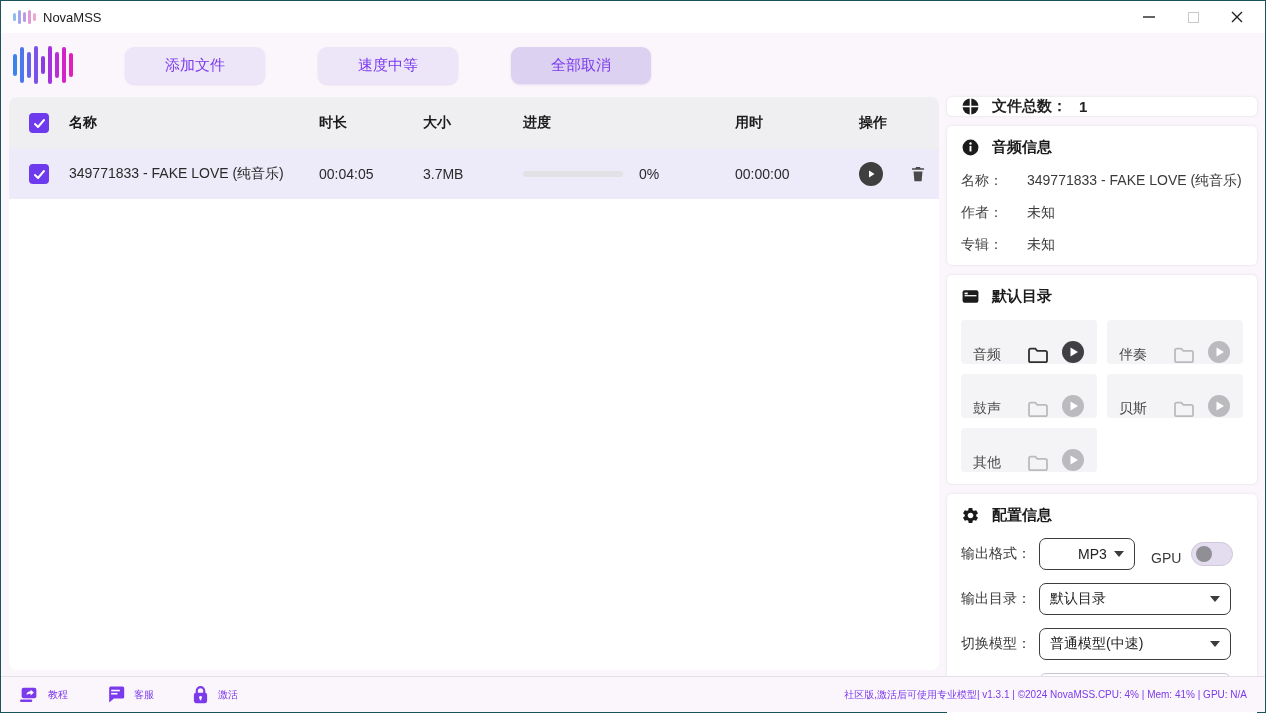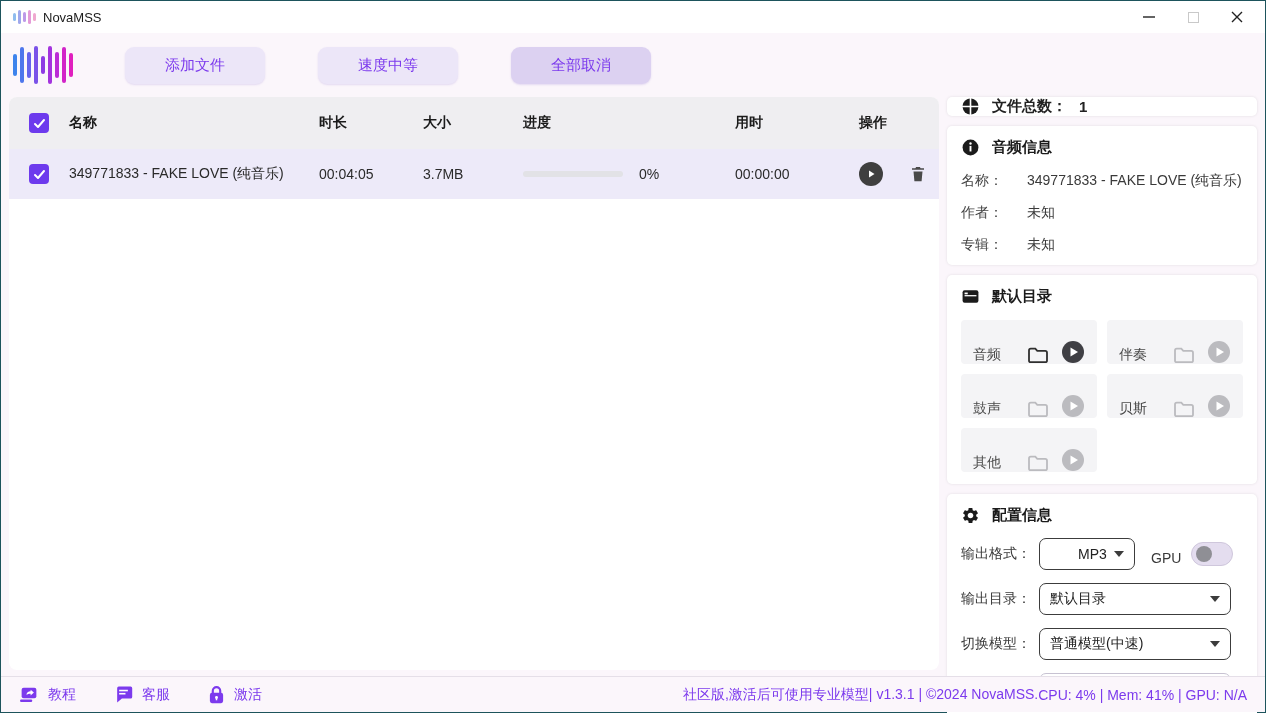--- a/index.html
+++ b/index.html
@@ -68,21 +68,21 @@
   .select .caret { width:0; height:0; border-left:5px solid transparent; border-right:5px solid transparent; border-top:6px solid #3c3c3c; }
   .select.small { width:96px;padding-left:38px; }
   .select.wide { width:192px; }
   .select.disabled { border-color:#C7C2D2; color:#ACA8B6; }
   .select.disabled .caret { border-top-color:#ACA8B6; }
   .gpu-wrap { display:flex; align-items:flex-end; gap:10px; margin-left:16px; }
   .toggle { width:42px; height:24px; border-radius:12px; background:#E4DDEF; border:1px solid #CFC7DC; position:relative; }
   .toggle .knob { width:16px; height:16px; border-radius:50%; background:#8F8F95; position:absolute; top:3px; left:4px; }
 
   
-  .footer { height:36px; flex:0 0 auto; border-top:1px solid #E5DFE8; display:flex; align-items:center; padding:0 18px; color:#7C3AED; font-size:14px; background:#FBF6FB; }
+  .footer { height:36px; flex:0 0 auto; border-top:1px solid #E5DFE8; display:flex; align-items:center; padding:0 18px; color:#7C3AED; font-size:10px; background:#FBF6FB; }
   .f-links { display:flex; align-items:center; gap:38px; }
   .f-link { display:flex; align-items:center; gap:9px; cursor:pointer; }
   .f-center { flex:1; text-align:right; }
   .f-right { white-space:nowrap; }
   svg { display:block; }
 </style>
 </head>
 <body>
 
 <div class="window">

